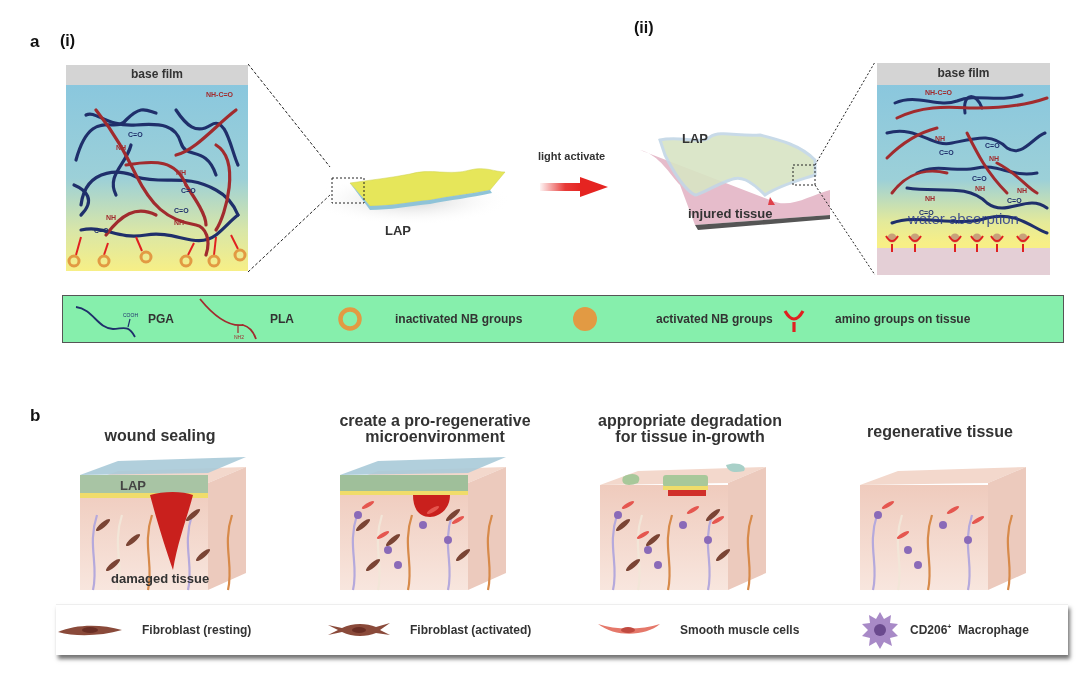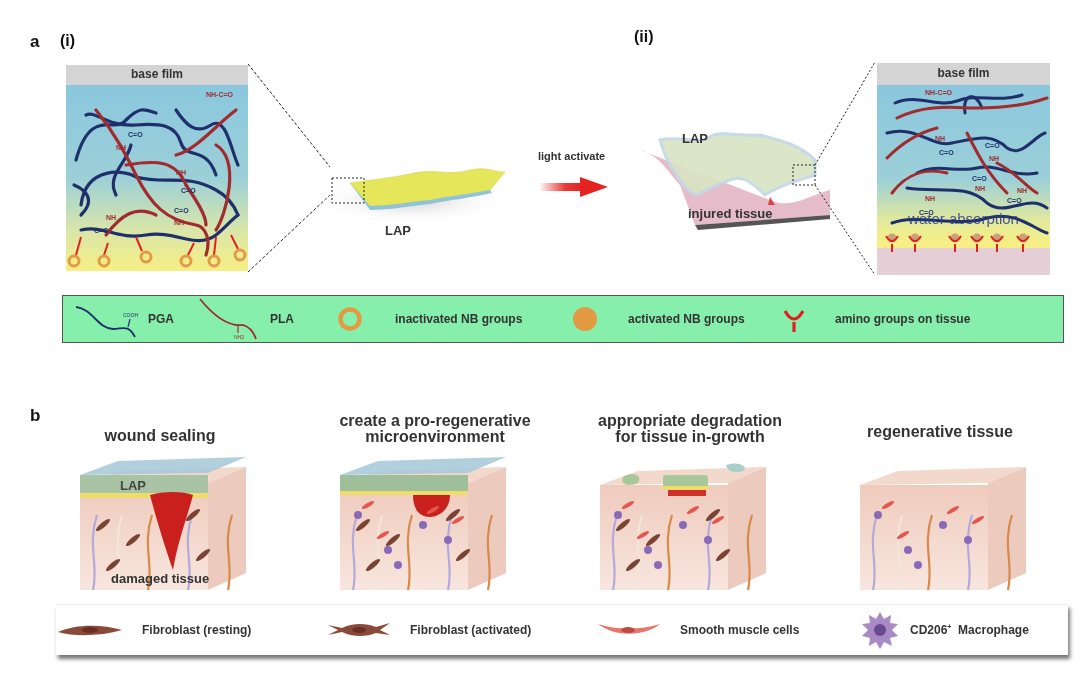--- a/index.html
+++ b/index.html
@@ -13,21 +13,21 @@
   .legend-b{position:absolute;left:56px;top:604px;width:1012px;height:50px;background:#fff;box-shadow:2px 4px 4px rgba(0,0,0,0.55);border-top:1px solid #eee;}
   .leg-item{position:absolute;top:0;height:100%;display:flex;align-items:center;}
   .leg-text{font-weight:bold;font-size:12px;color:#333;white-space:nowrap;}
   svg{display:block;}
 </style>
 </head>
 <body>
 
 <div class="abs panel-letter" style="left:30px;top:32px;">a</div>
 <div class="abs sub-label" style="left:60px;top:32px;">(i)</div>
-<div class="abs sub-label" style="left:634px;top:28px;">(ii)</div>
+<div class="abs sub-label" style="left:634px;top:19px;">(ii)</div>
 
 <div class="abs" style="left:66px;top:65px;width:182px;height:206px;">
   <svg width="182" height="206" viewBox="0 0 182 206">
     <defs>
       <linearGradient id="insetGrad" x1="0" y1="0" x2="0" y2="1">
         <stop offset="0" stop-color="#86c5df"></stop>
         <stop offset="0.55" stop-color="#9cd0d8"></stop>
         <stop offset="0.8" stop-color="#d8e6a8"></stop>
         <stop offset="1" stop-color="#f7ef86"></stop>
       </linearGradient>
@@ -219,21 +219,21 @@
       <text x="36" y="42" font-size="5" fill="#a12b2e" font-family="Liberation Sans, sans-serif">NH2</text>
     </svg>
     <span class="leg-text" style="margin-left:12px;">PLA</span>
   </div>
   <div class="leg-item" style="left:274px;">
     <svg width="26" height="26">
       <circle cx="13" cy="13" r="9.5" fill="none" stroke="#e29a43" stroke-width="4.5"></circle>
     </svg>
     <span class="leg-text" style="margin-left:32px;">inactivated NB groups</span>
   </div>
-  <div class="leg-item" style="left:509px;">
+  <div class="leg-item" style="left:509px;gap:28px;">
     <svg width="26" height="26">
       <circle cx="13" cy="13" r="12" fill="#e29a43"></circle>
     </svg>
     <span class="leg-text" style="margin-left:30px;">activated NB groups</span>
   </div>
   <div class="leg-item" style="left:718px;">
     <svg width="26" height="28">
       <path d="M4 6 Q13 22 22 6" fill="none" stroke="#e02020" stroke-width="3.2"></path>
       <line x1="13" y1="17" x2="13" y2="27" stroke="#e02020" stroke-width="3.2"></line>
     </svg>

